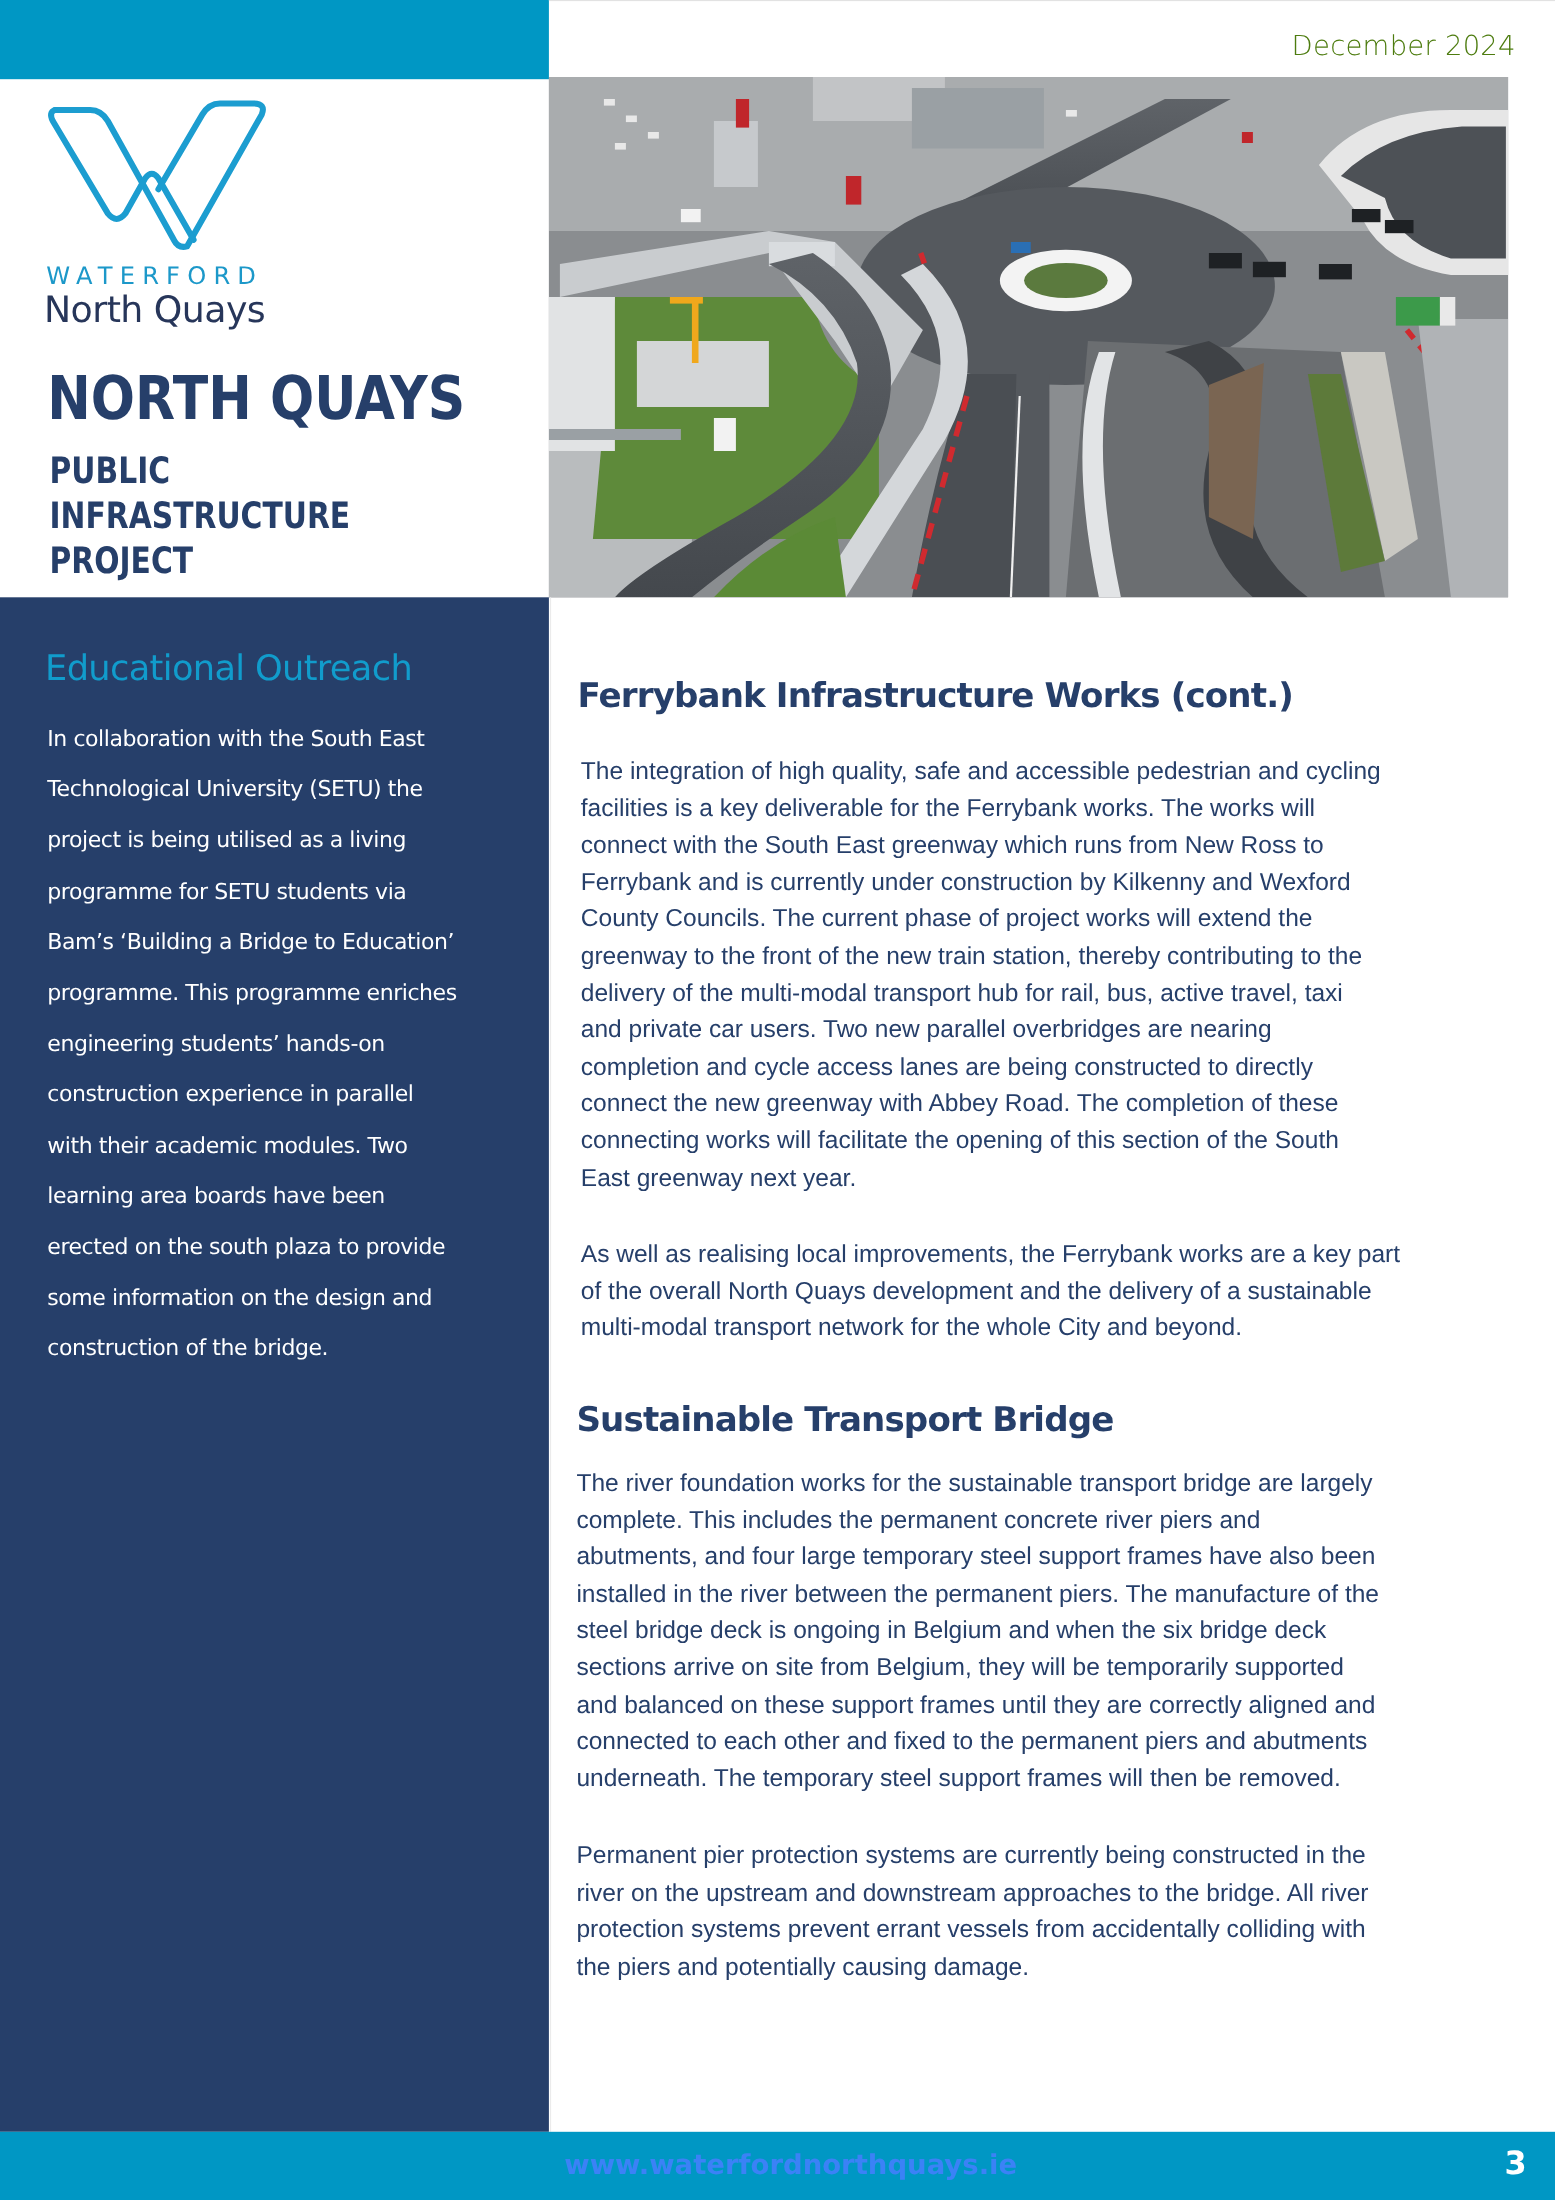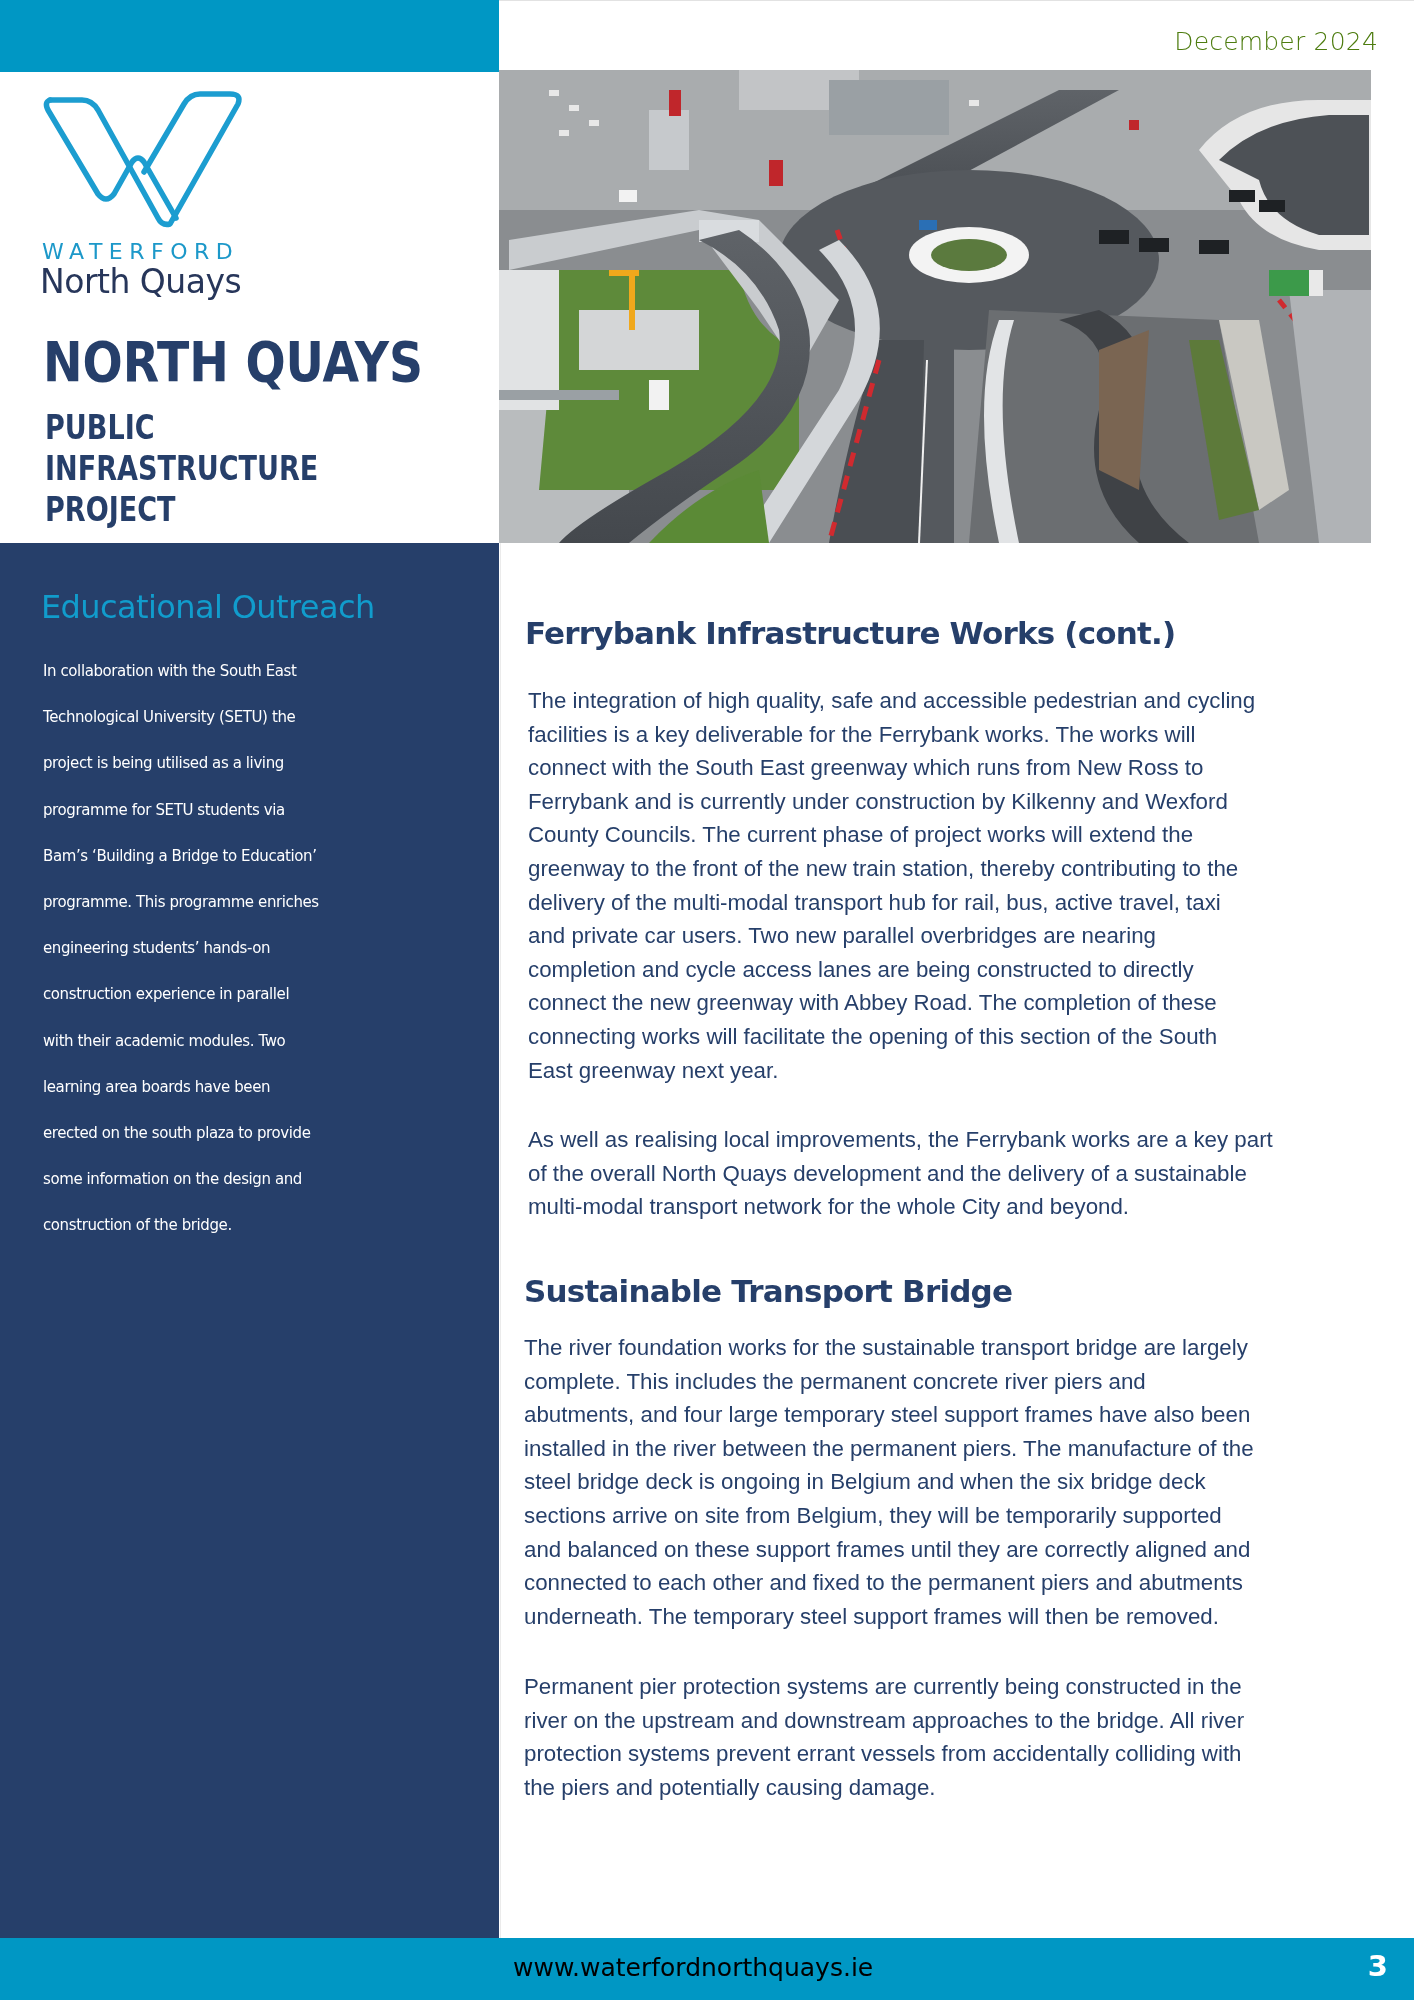--- a/index.html
+++ b/index.html
@@ -17,30 +17,30 @@
     .logo-nq { position: absolute; left: 40px; top: 262px; font-size: 33px; color: #27365a; font-family: "DejaVu Sans", sans-serif; letter-spacing: -0.5px; }
 
     .title-main { position: absolute; left: 43px; top: 330px; font-size: 55px; font-weight: 900; color: #263F6A; font-family: "DejaVu Sans", sans-serif; letter-spacing: 0px; transform: scaleX(0.86); transform-origin: left top; white-space: nowrap; }
     .title-sub { position: absolute; left: 45px; top: 407px; font-size: 33px; font-weight: 900; color: #263F6A; line-height: 41px; font-family: "DejaVu Sans", sans-serif; transform: scaleX(0.82); transform-origin: left top; }
     .title-sub div { white-space: nowrap; }
 
     .photo { position: absolute; left: 499px; top: 70px; width: 872px; height: 473px; overflow: hidden; background: #6b6f73; }
 
     .sidebar { position: absolute; left: 0; top: 543px; width: 499px; height: 1395px; background: #263F6A; }
     .side-heading { position: absolute; left: 41px; top: 588px; font-size: 32px; font-weight: normal; color: #119ccc; font-family: "DejaVu Sans", sans-serif; letter-spacing: -0.6px; }
-    .side-body { position: absolute; left: 43px; top: 648px; width: 440px; font-size: 15px; line-height: 46.2px; color: #ffffff; font-family: "DejaVu Sans", sans-serif; letter-spacing: -0.4px; }
+    .side-body { position: absolute; left: 43px; top: 648px; width: 440px; font-size: 20px; line-height: 46.2px; color: #ffffff; font-family: "DejaVu Sans", sans-serif; letter-spacing: -0.4px; }
     .side-body div { white-space: nowrap; }
 
     .main { position: absolute; left: 500px; top: 543px; width: 914px; height: 1395px; border-left: 1px solid #ebebeb; }
     .h2 { position: absolute; font-size: 31px; font-weight: bold; color: #263F6A; font-family: "DejaVu Sans", sans-serif; letter-spacing: -0.8px; white-space: nowrap; }
     .para { position: absolute; font-size: 22.3px; line-height: 33.6px; color: #263F6A; font-family: "Liberation Sans", sans-serif; letter-spacing: 0px; }
     .para div { white-space: nowrap; }
 
     .footer { position: absolute; left: 0; top: 1938px; width: 1414px; height: 62px; background: #0097C4; }
-    .footer-url { position: absolute; left: 513px; top: 1953px; font-size: 25px; color: #000000; font-family: "DejaVu Sans", sans-serif; font-weight: 400; letter-spacing: 0px; }
+    .footer-url { position: absolute; left: 513px; top: 1953px; font-size: 25px; color: #3b82f6; font-family: "DejaVu Sans", sans-serif; font-weight: 700; letter-spacing: 0px; }
     .footer-page { position: absolute; right: 26px; top: 1949px; font-size: 29px; font-weight: bold; color: #ffffff; font-family: "DejaVu Sans", sans-serif; }
   </style>
 </head>
 <body>
 
 <div class="top-bar"></div>
 <div class="top-line"></div>
 <div class="date">December 2024</div>
 
 <svg class="logo-mark" viewBox="0 0 206 148">

